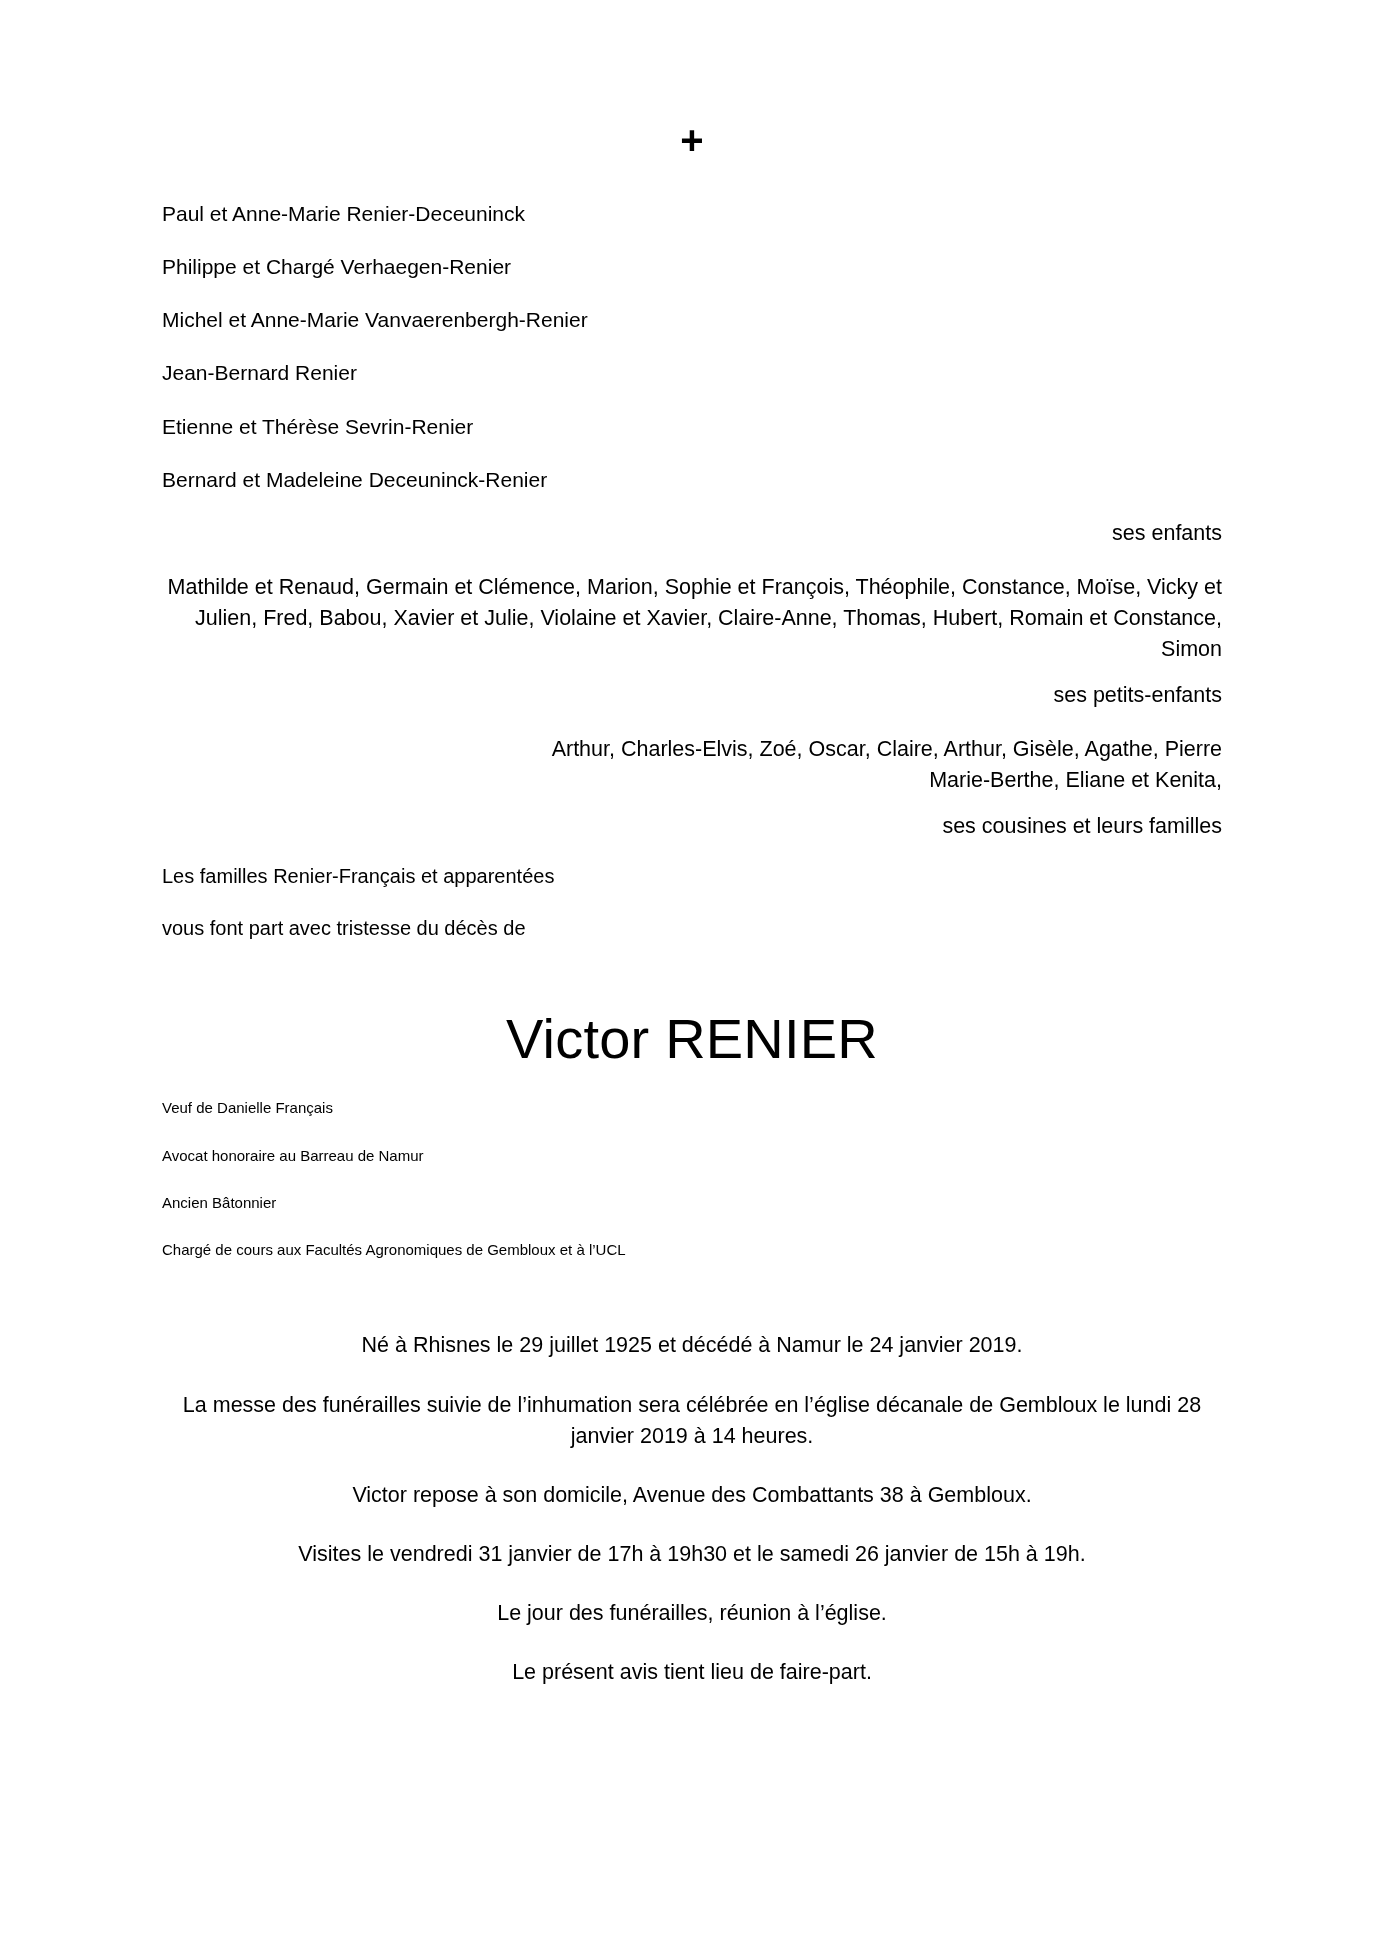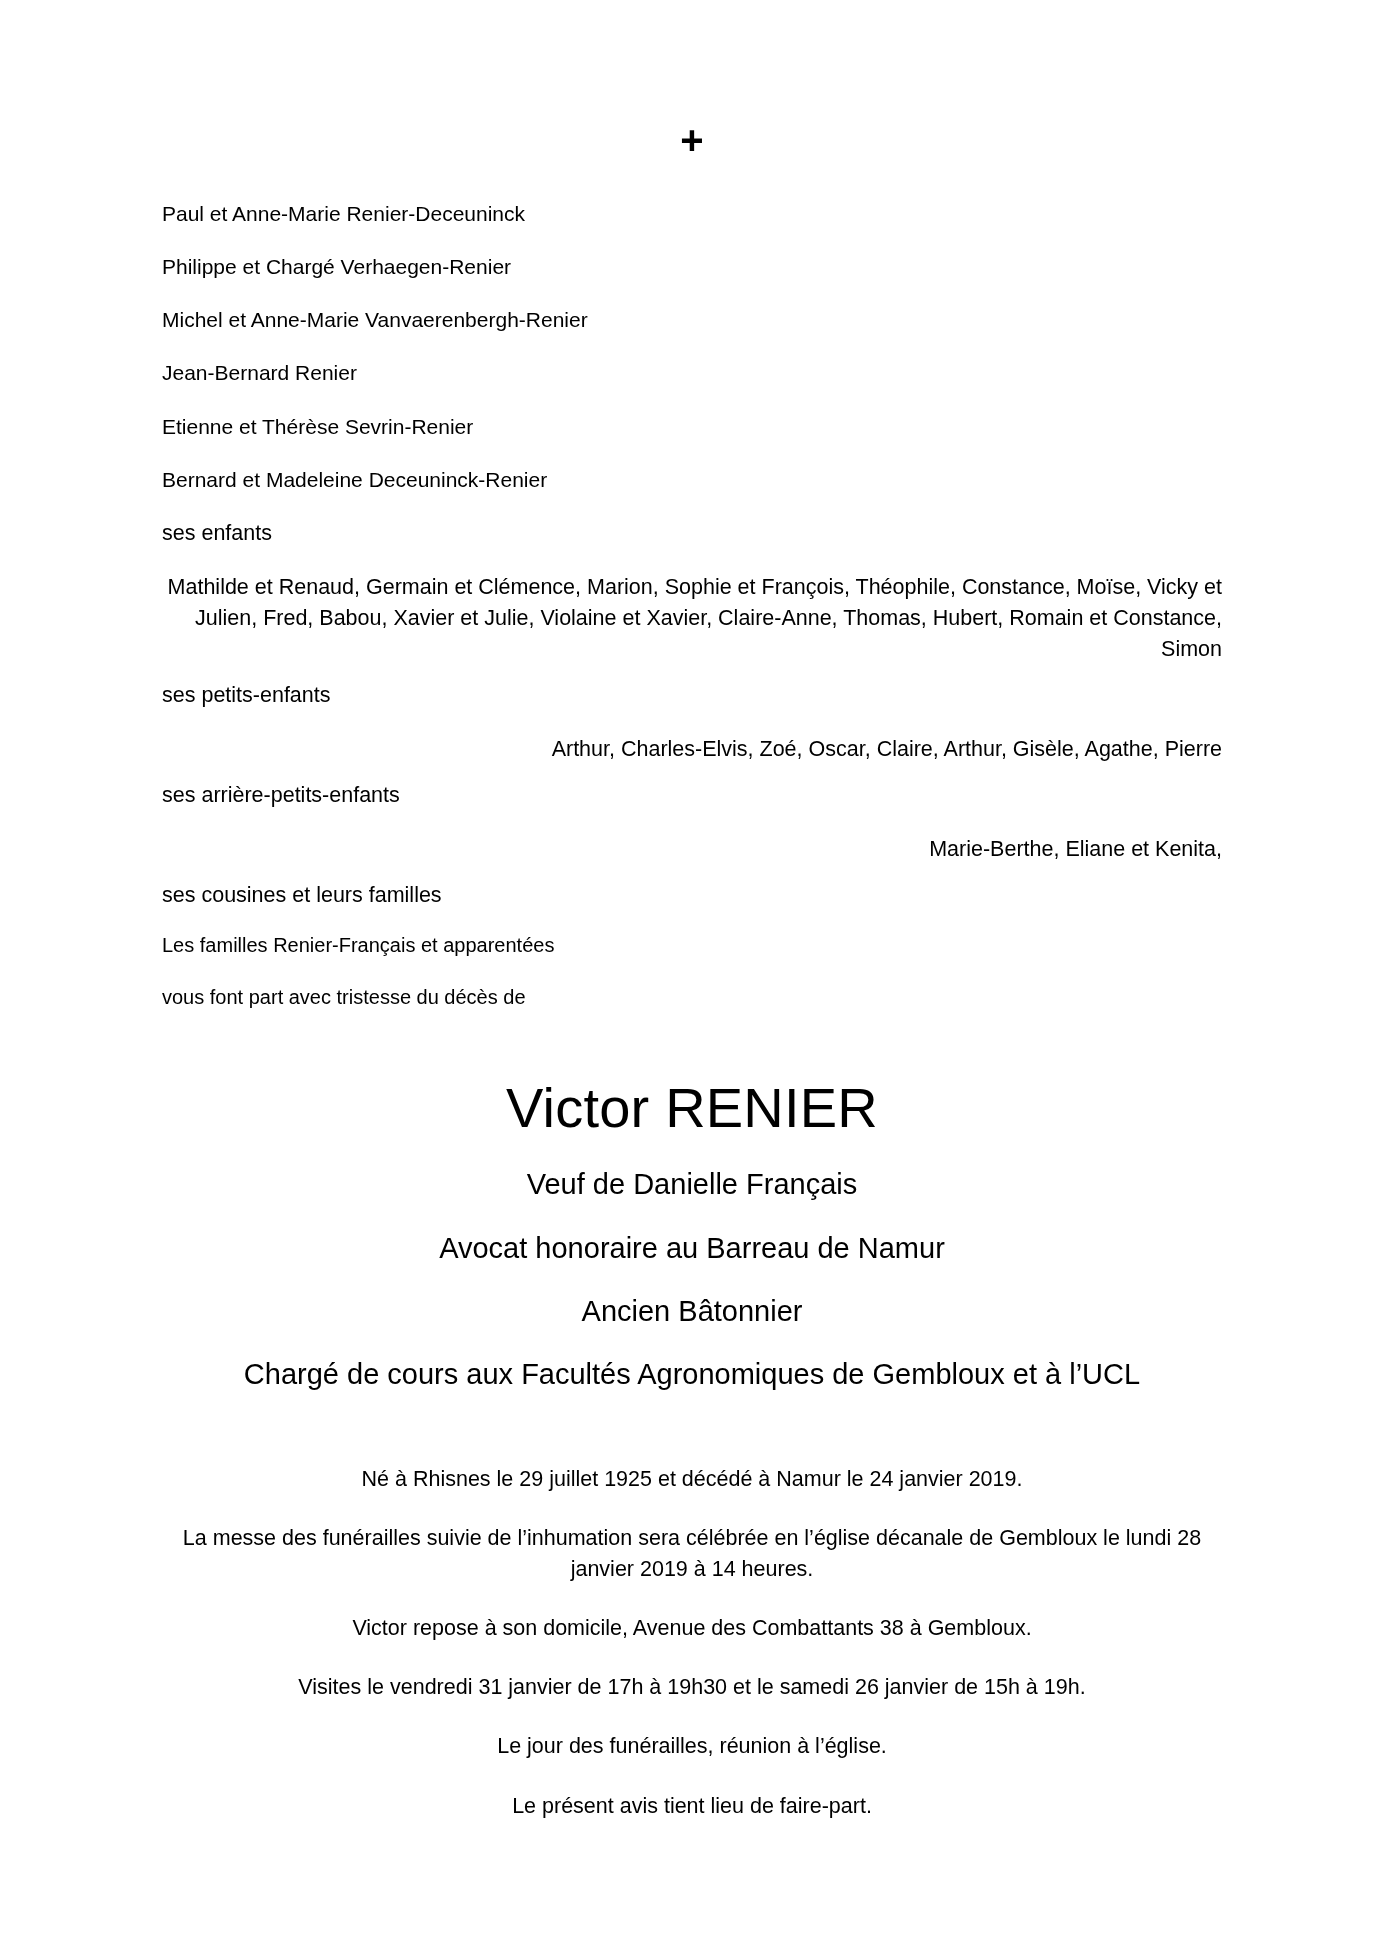--- a/index.html
+++ b/index.html
@@ -47,21 +47,21 @@
     text-align: left;
   }
   .para {
     font-size: 21.5px;
     line-height: 1.45;
     text-align: right;
     margin: 0;
   }
   .role {
     font-size: 21.5px;
-    text-align: left;
+    text-align: right;
     line-height: 1.15;
     margin-top: 18px;
     margin-bottom: 26px;
   }
   .group {
     margin-bottom: 0;
   }
   .closing {
     font-size: 20px;
     line-height: 1.15;
@@ -70,22 +70,22 @@
   .deceased-name {
     text-align: center;
     font-size: 56px;
     line-height: 1.1;
     margin-top: 68px;
     margin-bottom: 0;
     font-weight: 400;
     letter-spacing: 0.2px;
   }
   .subtitle {
-    text-align: center;
-    font-size: 29px;
+    text-align: left;
+    font-size: 15px;
     line-height: 1.15;
     margin-top: 30px;
   }
   .details {
     margin-top: 72px;
   }
   .detail {
     font-size: 21.5px;
     line-height: 1.45;
     margin-bottom: 28px;
@@ -111,21 +111,20 @@
 
     <div class="role">ses enfants</div>
 
     <div class="group">
       <p class="para">Mathilde et Renaud, Germain et Clémence, Marion, Sophie et François, Théophile, Constance, Moïse, Vicky et Julien, Fred, Babou, Xavier et Julie, Violaine et Xavier, Claire-Anne, Thomas, Hubert, Romain et Constance, Simon</p>
       <div class="role">ses petits-enfants</div>
     </div>
 
     <div class="group">
       <p class="para">Arthur, Charles-Elvis, Zoé, Oscar, Claire, Arthur, Gisèle, Agathe, Pierre</p>
-      <div class="role">ses arrière-petits-enfants</div>
     </div>
 
     <div class="group">
       <p class="para">Marie-Berthe, Eliane et Kenita,</p>
       <div class="role">ses cousines et leurs familles</div>
     </div>
 
     <div class="closing">Les familles Renier-Français et apparentées</div>
     <div class="closing">vous font part avec tristesse du décès de</div>
 

